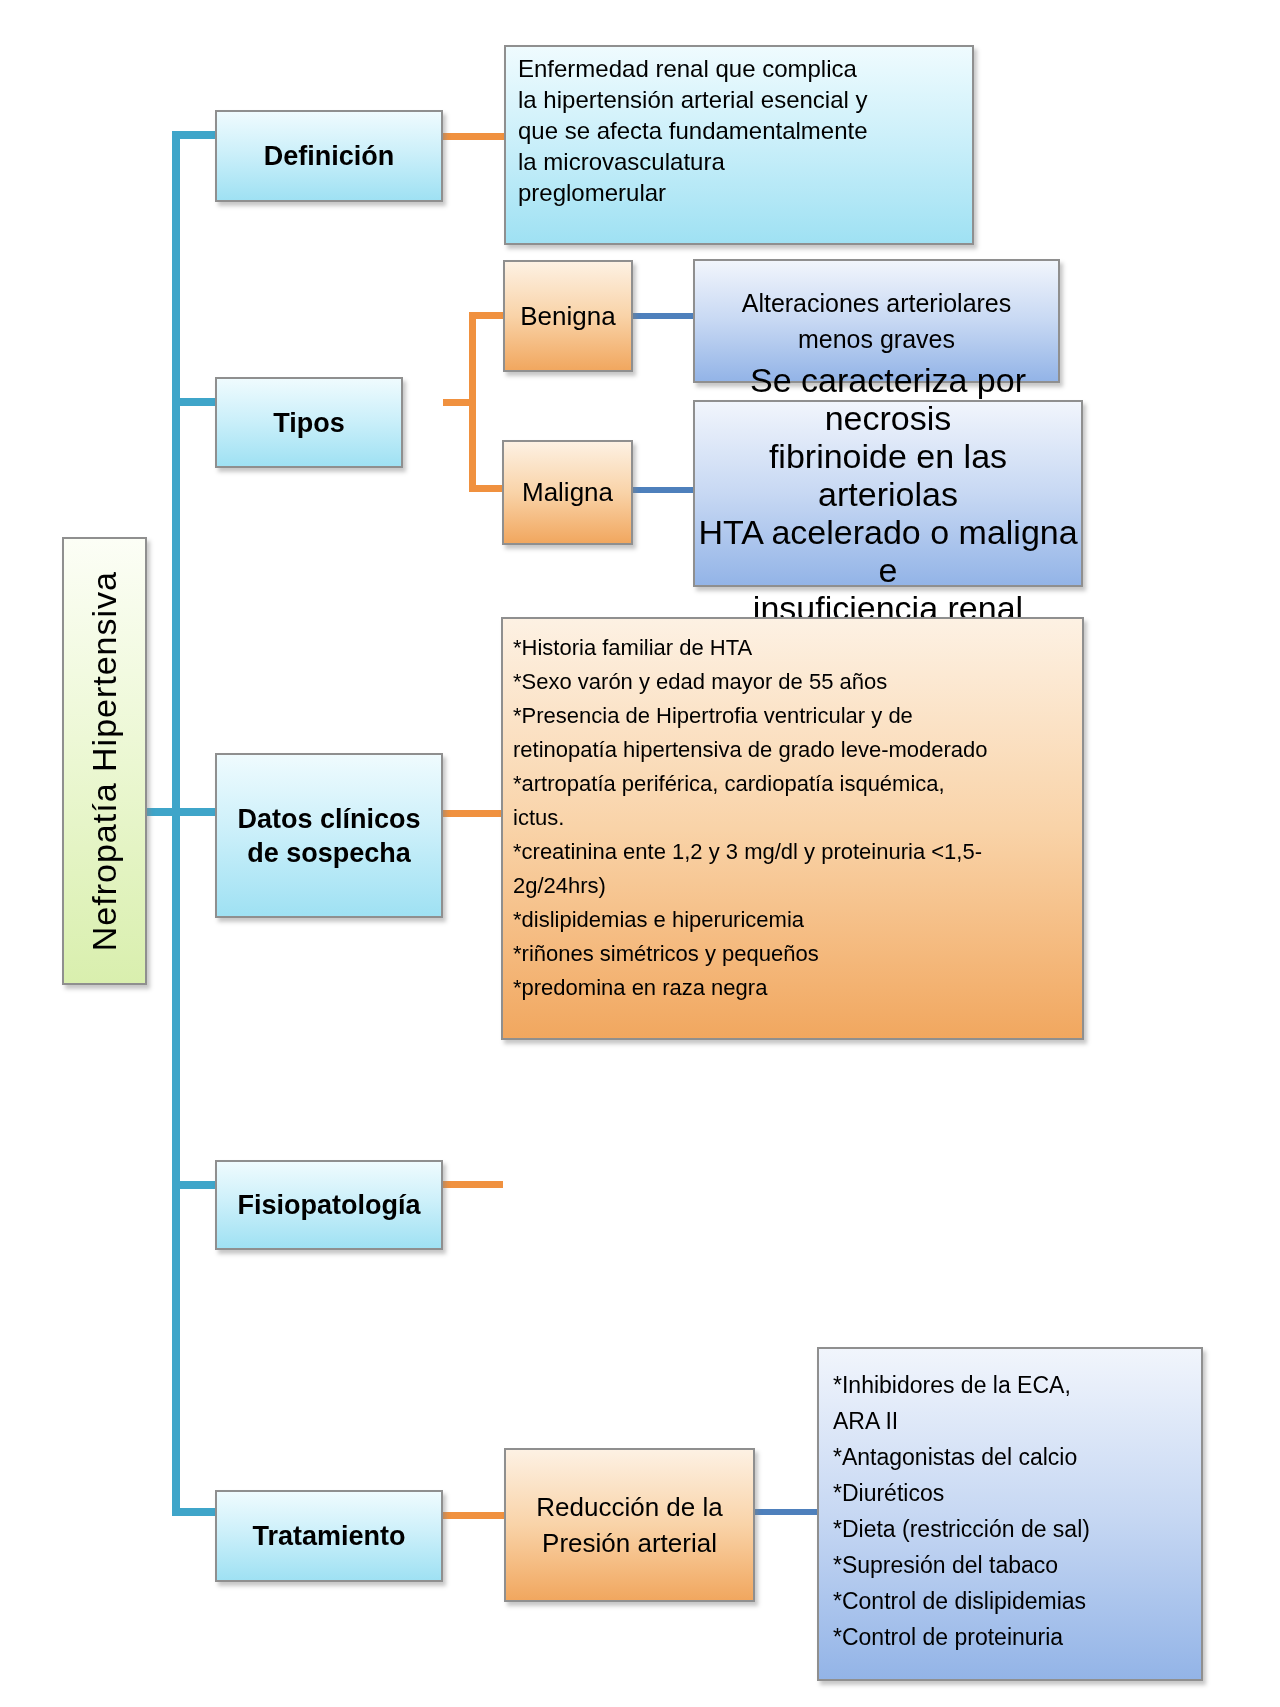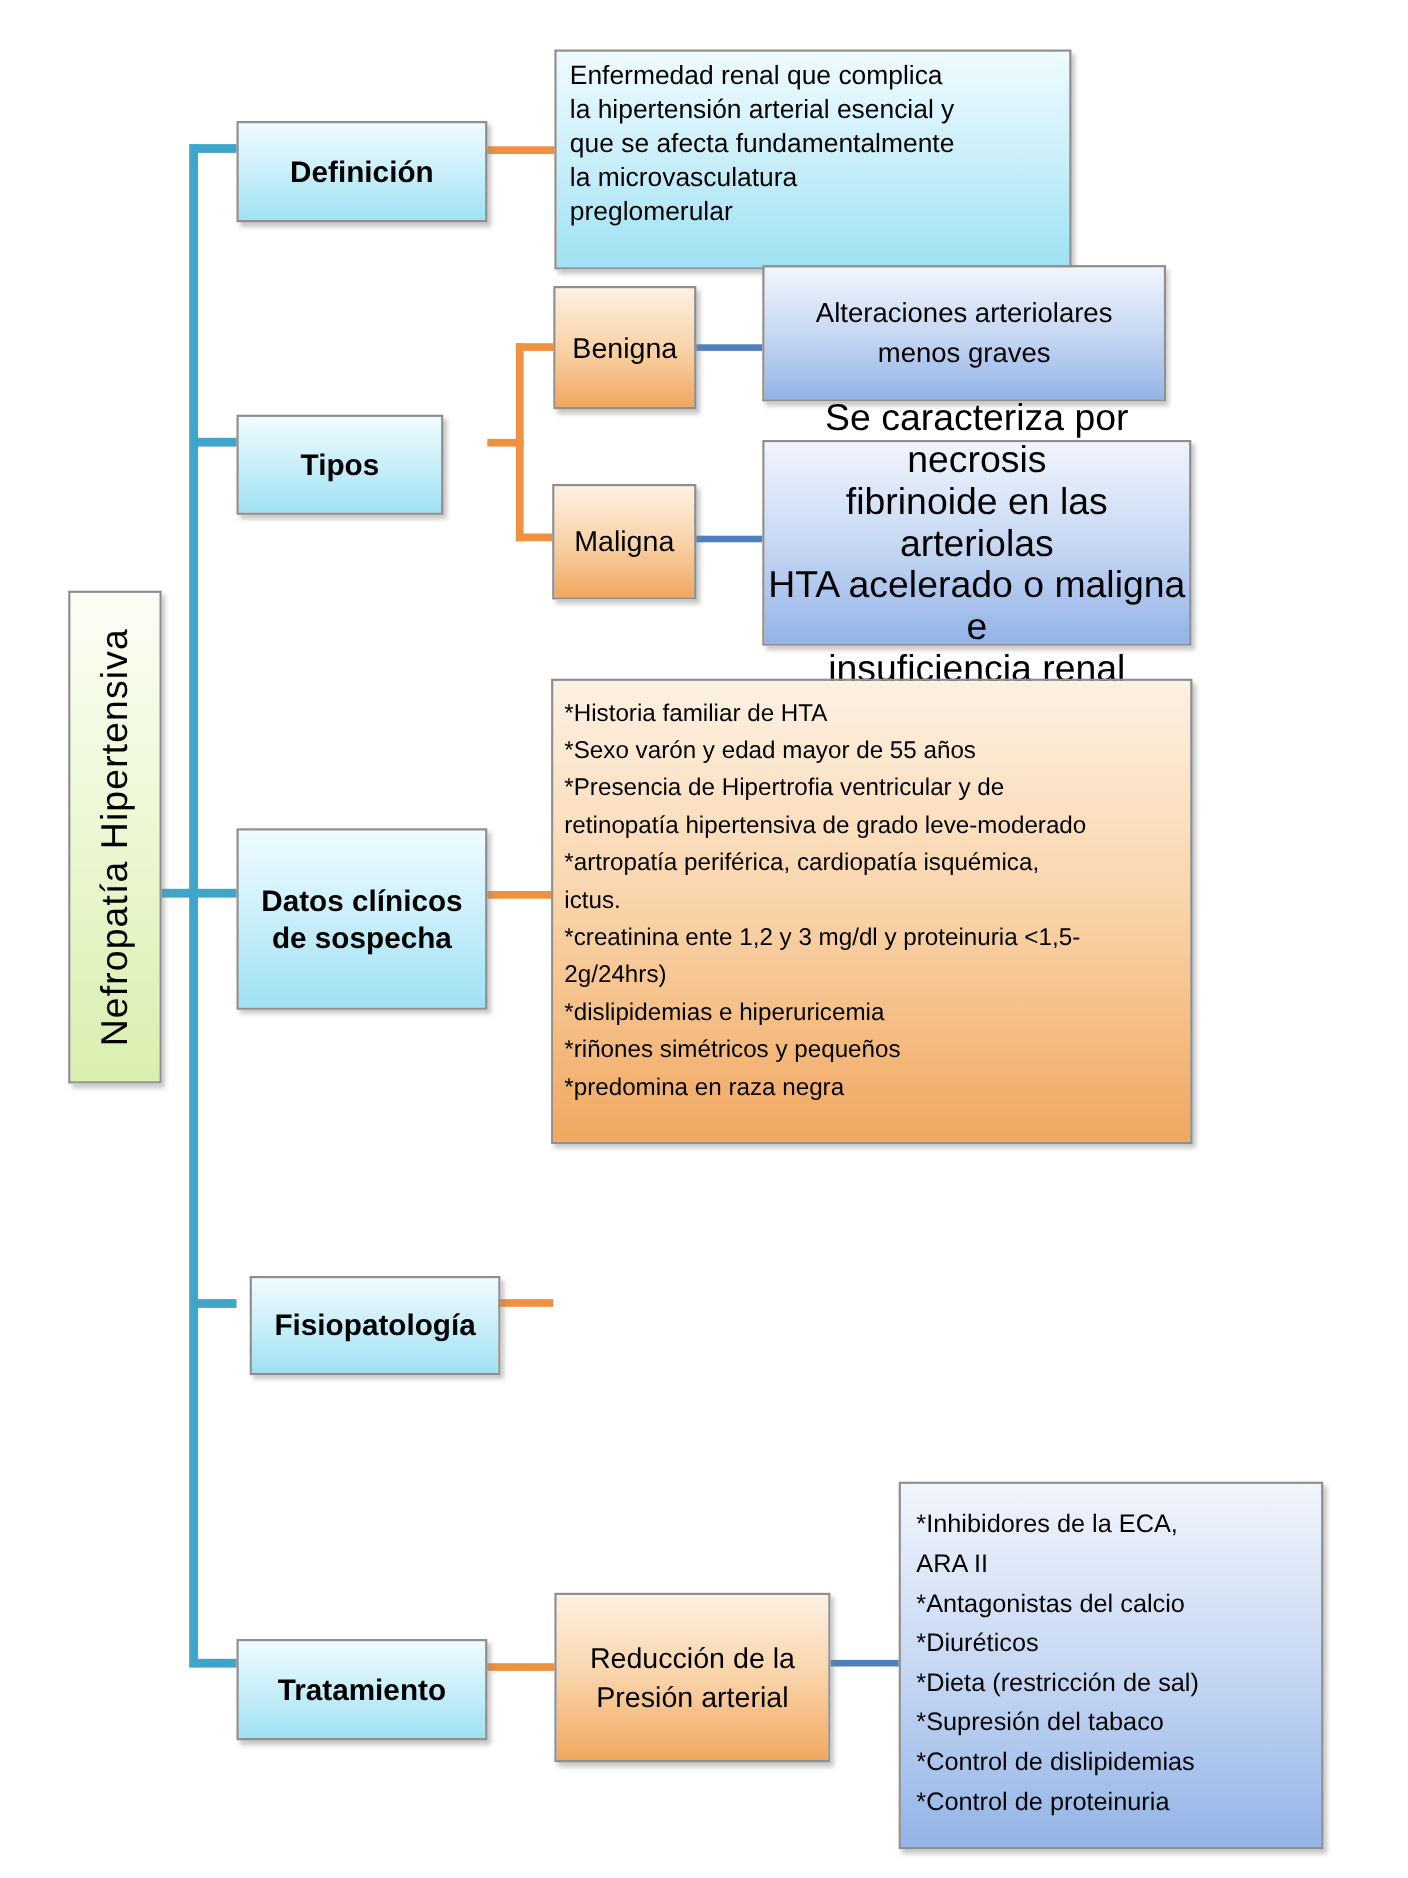--- a/index.html
+++ b/index.html
@@ -58,21 +58,21 @@
 
   <div class="box bg-cyan label" style="left:215px;top:90px;width:228px;height:92px">Definición</div>
   <div class="box bg-cyan content" style="left:504px;top:45px;width:470px;height:200px;font-size:24px;line-height:31px;padding:6px 12px">Enfermedad renal que complica
 la hipertensión arterial esencial y
 que se afecta fundamentalmente
 la microvasculatura
 preglomerular</div>
 
   <div class="box bg-cyan label" style="left:215px;top:357px;width:188px;height:91px">Tipos</div>
   <div class="box bg-orange" style="left:503px;top:260px;width:130px;height:112px;font-size:26px">Benigna</div>
-  <div class="box bg-blue" style="left:693px;top:241px;width:367px;height:124px;font-size:25px;line-height:36px">Alteraciones arteriolares
+  <div class="box bg-blue" style="left:693px;top:259px;width:367px;height:124px;font-size:25px;line-height:36px">Alteraciones arteriolares
 menos graves</div>
   <div class="box bg-orange" style="left:502px;top:440px;width:131px;height:105px;font-size:26px">Maligna</div>
   <div class="box bg-blue" style="left:693px;top:400px;width:390px;height:187px;font-size:34px;line-height:38px">Se caracteriza por necrosis
 fibrinoide en las arteriolas
 HTA acelerado o maligna e
 insuficiencia renal</div>
 
   <div class="box bg-cyan label" style="left:215px;top:733px;width:228px;height:165px">Datos clínicos
 de sospecha</div>
   <div class="box bg-orange content" style="left:501px;top:617px;width:583px;height:423px;font-size:22px;line-height:34px;padding:12px 10px">*Historia familiar de HTA
@@ -80,21 +80,21 @@
 *Presencia de Hipertrofia ventricular y de
 retinopatía hipertensiva de grado leve-moderado
 *artropatía periférica, cardiopatía isquémica,
 ictus.
 *creatinina ente 1,2 y 3 mg/dl y proteinuria &lt;1,5-
 2g/24hrs)
 *dislipidemias e hiperuricemia
 *riñones simétricos y pequeños
 *predomina en raza negra</div>
 
-  <div class="box bg-cyan label" style="left:227px;top:1140px;width:228px;height:90px">Fisiopatología</div>
+  <div class="box bg-cyan label" style="left:215px;top:1140px;width:228px;height:90px">Fisiopatología</div>
 
   <div class="box bg-cyan label" style="left:215px;top:1470px;width:228px;height:92px">Tratamiento</div>
   <div class="box bg-orange" style="left:504px;top:1448px;width:251px;height:154px;font-size:26px;line-height:36px">Reducción de la
 Presión arterial</div>
   <div class="box bg-blue content" style="left:817px;top:1347px;width:386px;height:334px;font-size:23px;line-height:36px;padding:18px 14px">*Inhibidores de la ECA,
 ARA II
 *Antagonistas del calcio
 *Diuréticos
 *Dieta (restricción de sal)
 *Supresión del tabaco

